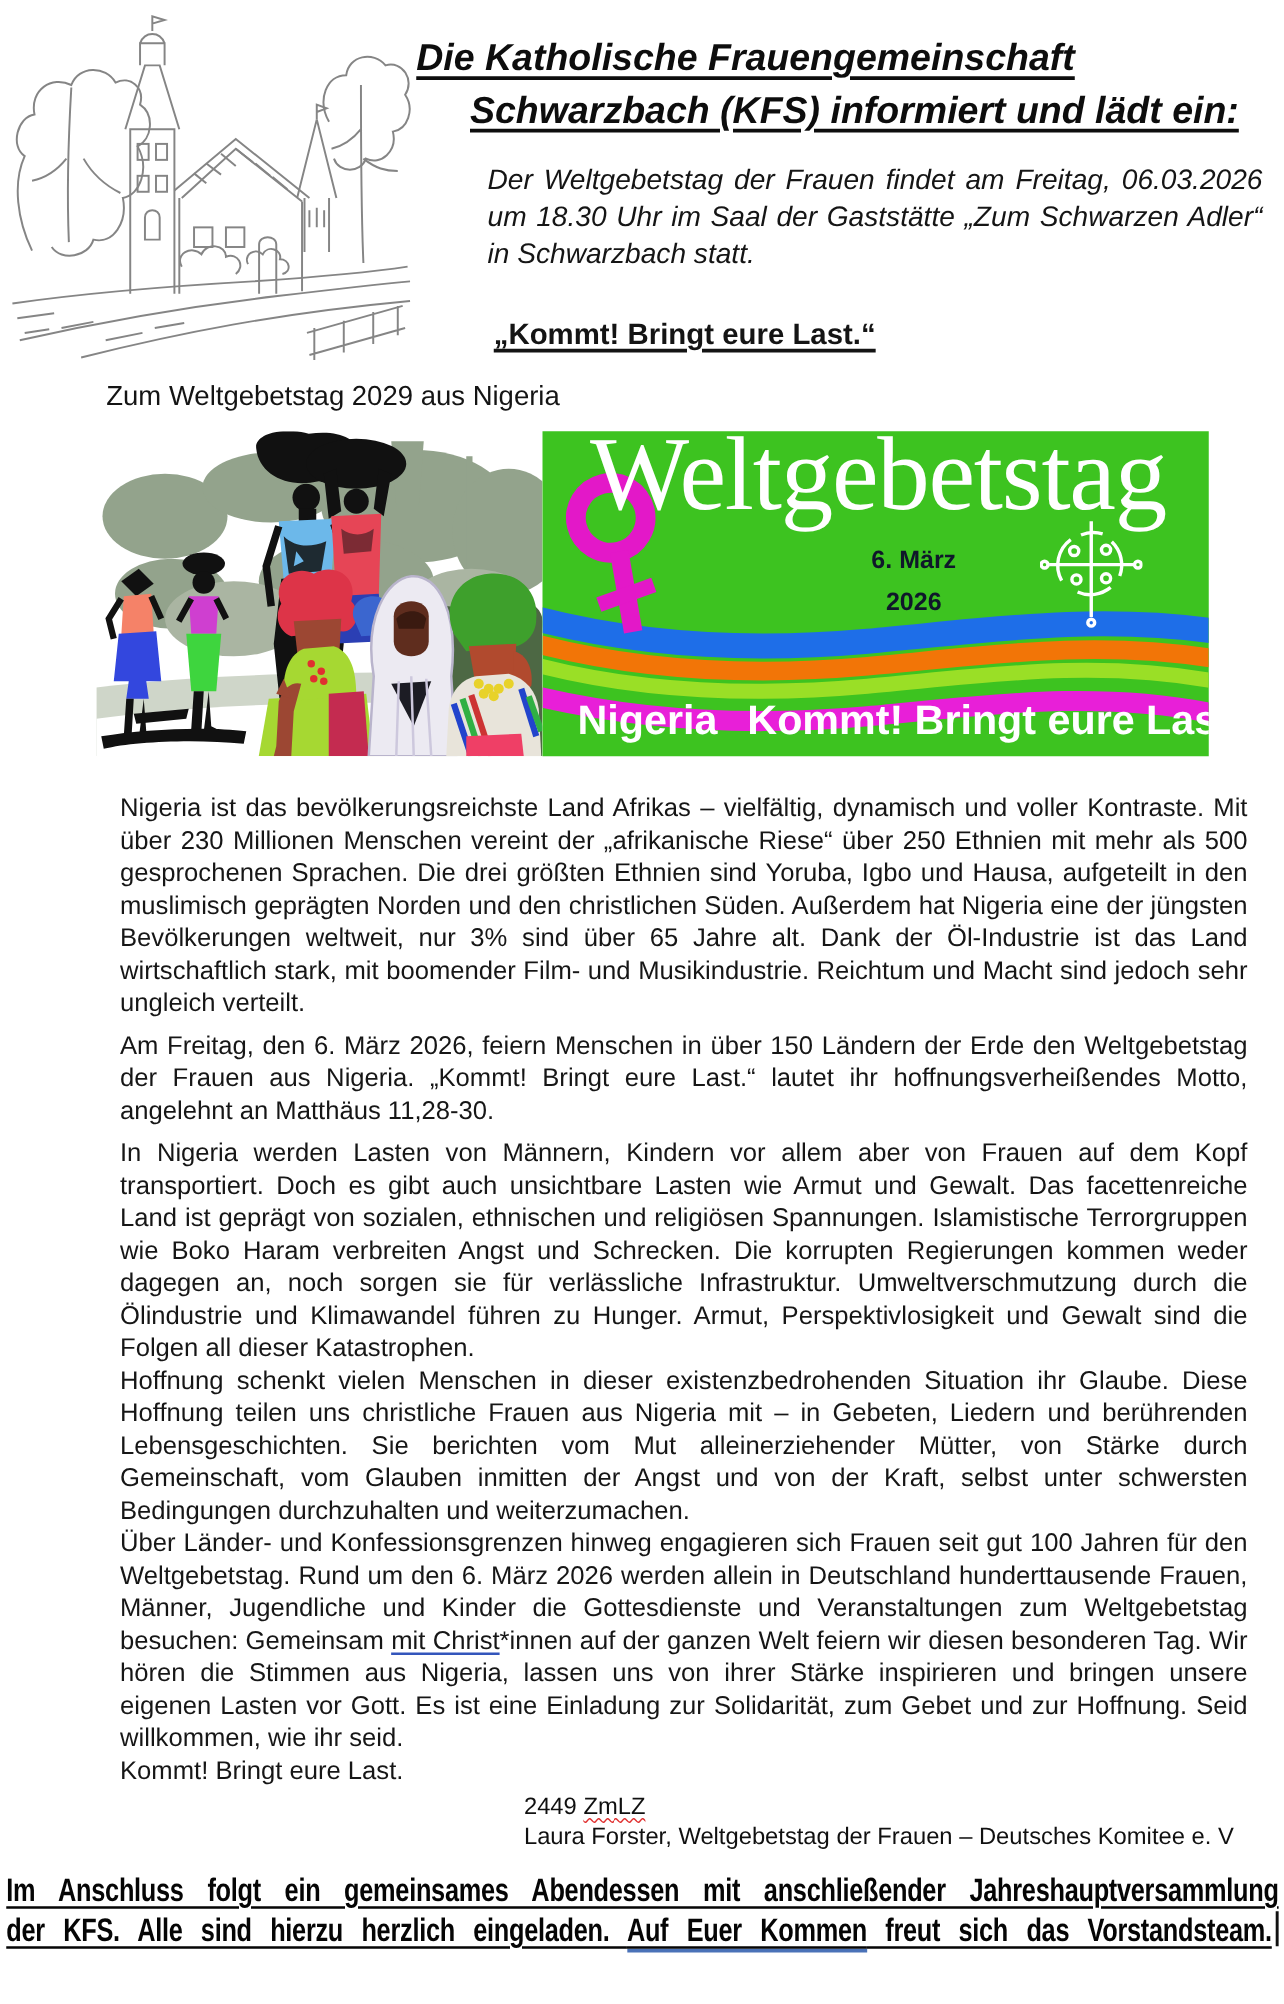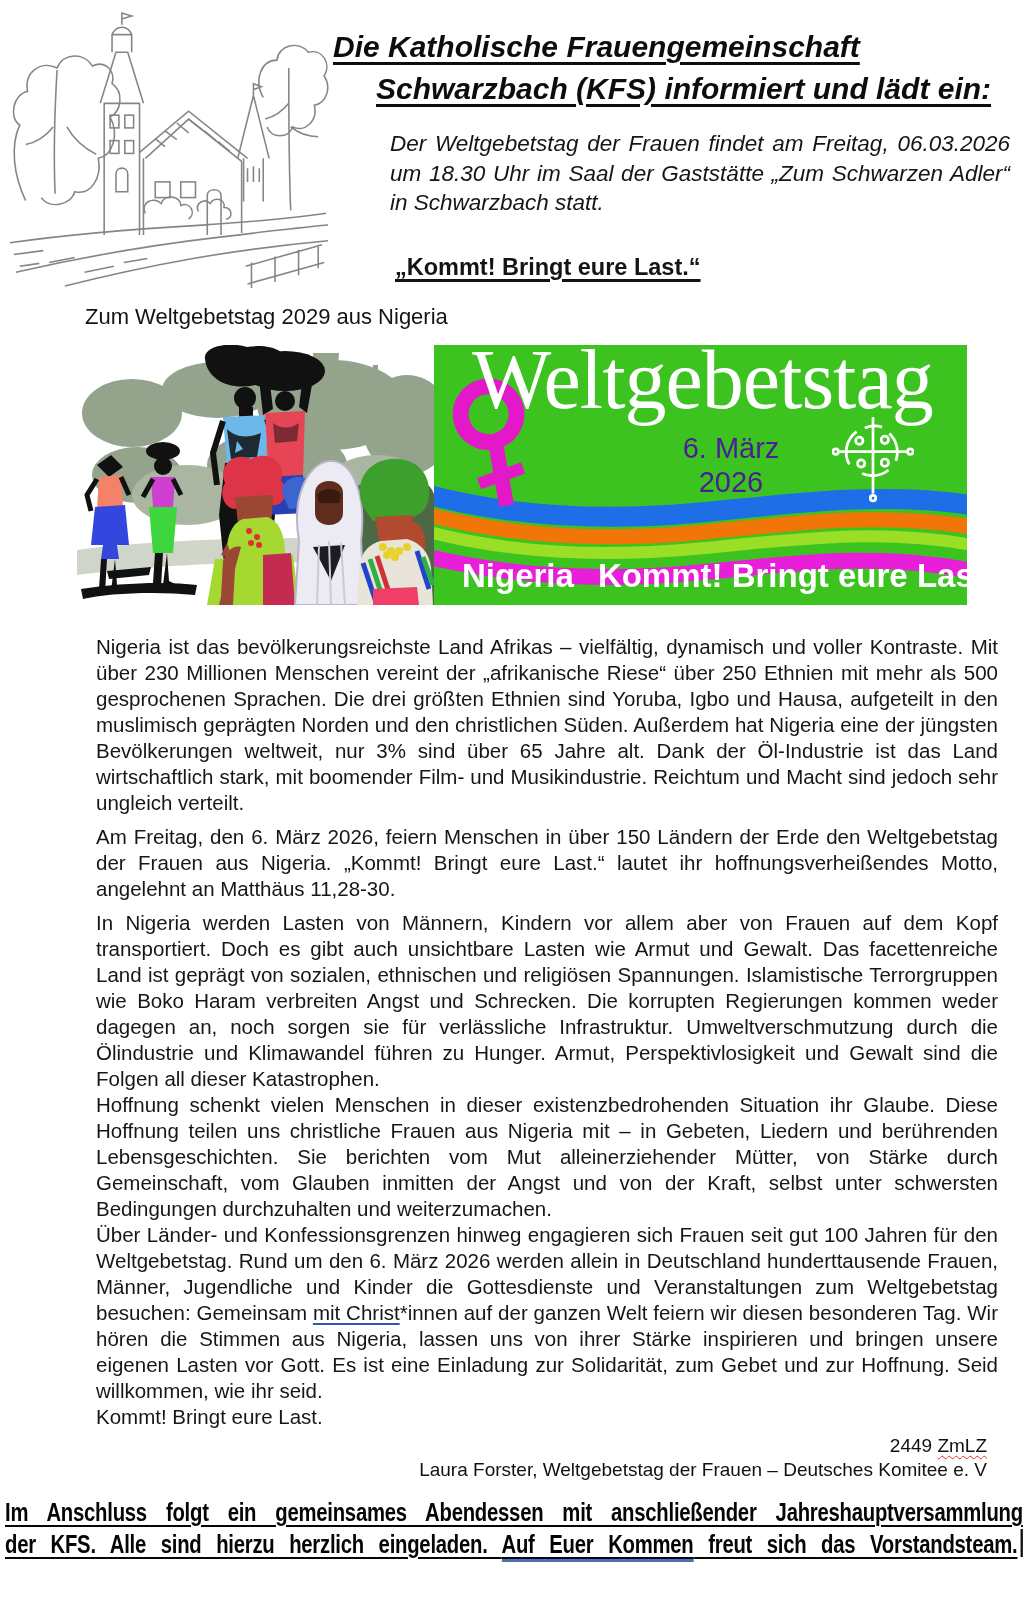--- a/index.html
+++ b/index.html
@@ -15,34 +15,34 @@
          text-underline-offset:4px;white-space:nowrap;}
 
   .intro-line{font-size:22px;white-space:nowrap;}
 
   
   .banner{display:flex;}
   .banner-art{width:357px;height:260px;overflow:hidden;background:#fff;}
   .banner-green{position:relative;width:533px;height:260px;overflow:hidden;}
   .wgt-title{position:absolute;left:38px;top:-14px;font-family:"Liberation Serif",serif;
              font-size:84px;color:#fff;white-space:nowrap;letter-spacing:-1px;}
-  .wgt-date{position:absolute;left:232px;top:86px;width:130px;text-align:center;color:#4c1d95;
-            font-weight:normal;font-size:29px;line-height:34px;}
+  .wgt-date{position:absolute;left:232px;top:86px;width:130px;text-align:center;color:#0f172a;
+            font-weight:bold;font-size:20px;line-height:34px;}
   .wgt-bottom{position:absolute;left:28px;top:212px;color:#fff;font-weight:bold;font-size:33px;
               white-space:nowrap;display:flex;gap:24px;}
 
   
   .bodytext{width:902px;font-size:20.5px;line-height:26px;text-align:justify;color:#161616;}
   .bodytext p{margin:0 0 8px 0;}
   .bodytext p.tight{margin:0;}
   .link-like{text-decoration:underline;text-decoration-color:#3355bb;text-decoration-thickness:2px;
              text-underline-offset:3px;color:#161616;cursor:pointer;}
 
   
-  .credits{text-align:right;font-size:19px;line-height:24px;color:#101010;}
+  .credits{text-align:left;font-size:19px;line-height:24px;color:#101010;}
   .squiggle{text-decoration:underline;text-decoration-style:wavy;text-decoration-color:#e03030;
             text-decoration-thickness:1px;text-underline-offset:3px;}
 
   
   .footer-wrap{width:1018px;}
   .footer-inner{width:1305px;transform:scaleX(0.78);transform-origin:0 0;font-weight:bold;
                 font-size:26px;line-height:32px;letter-spacing:-0.3px;color:#050505;}
   .footer-line{text-align:justify;text-align-last:justify;text-decoration:underline;
                text-decoration-thickness:2px;text-underline-offset:4px;}
   .grammar-underline{border-bottom:3px solid #4a72b8;padding-bottom:0px;}

